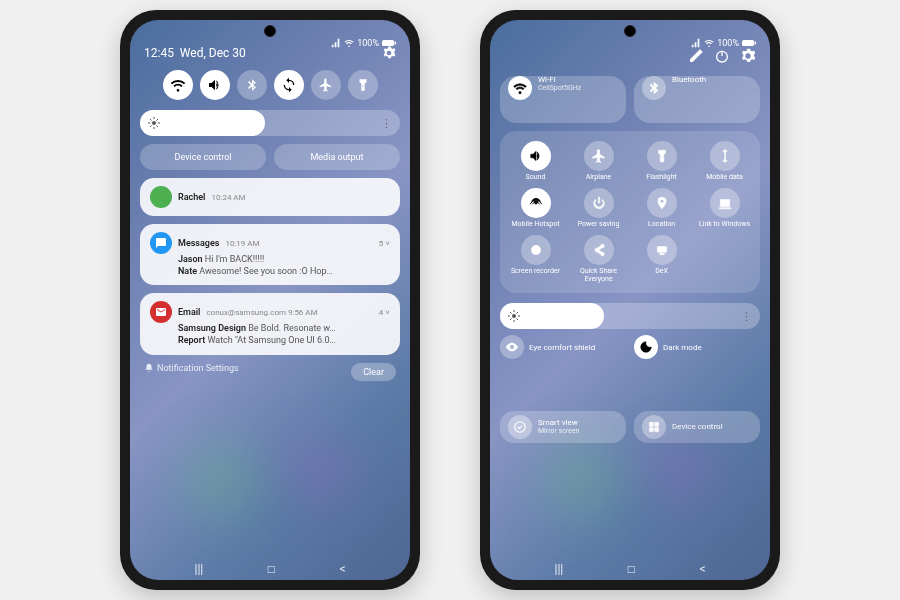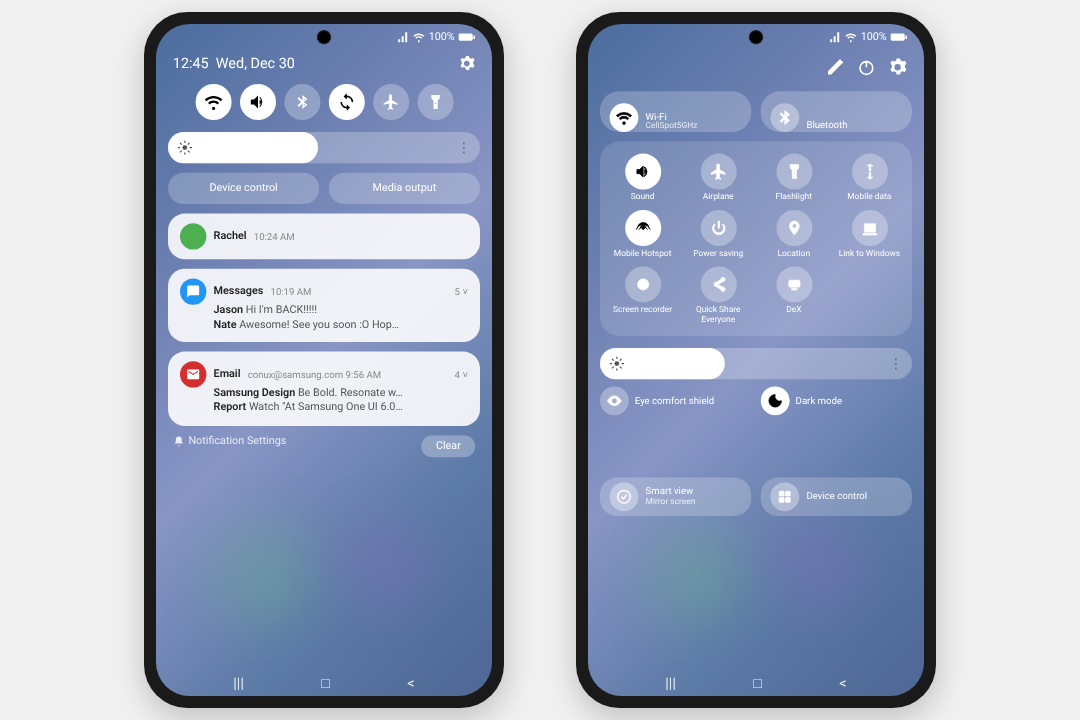--- a/index.html
+++ b/index.html
@@ -1,21 +1,21 @@
 <!DOCTYPE html>
 <html><head>
 <meta charset="utf-8">
 <style>
 body{margin:0;background:#f0f0f0;width:900px;height:600px;display:flex;justify-content:center;align-items:center;gap:60px;font-family:-apple-system,BlinkMacSystemFont,"Segoe UI",Roboto,Arial,sans-serif;}
 .phone{width:280px;height:560px;background:#1a1a1a;border-radius:36px;padding:10px;box-shadow:0 8px 25px rgba(0,0,0,0.2);}
 .screen{width:100%;height:100%;border-radius:28px;overflow:hidden;position:relative;background:linear-gradient(135deg,#4a6d9e 0%,#6b7fb0 25%,#8895c5 50%,#5d7ba8 75%,#4e6694 100%);}
 .screen::before{content:"";position:absolute;bottom:40px;left:30px;width:120px;height:120px;background:radial-gradient(circle,rgba(100,200,120,0.35),transparent 70%);filter:blur(20px);}
 .screen::after{content:"";position:absolute;bottom:60px;right:40px;width:100px;height:100px;background:radial-gradient(circle,rgba(160,100,200,0.35),transparent 70%);filter:blur(20px);}
 .camera{position:absolute;top:5px;left:50%;transform:translateX(-50%);width:10px;height:10px;background:#000;border-radius:50%;z-index:10;border:1px solid #222;}
-.status{position:absolute;top:6px;right:14px;color:#fff;font-size:9px;display:flex;align-items:center;gap:3px;z-index:5;}
+.status{position:absolute;top:18px;right:14px;color:#fff;font-size:9px;display:flex;align-items:center;gap:3px;z-index:5;}
 .content{position:absolute;top:22px;left:10px;right:10px;bottom:20px;overflow:hidden;}
 .datetime-row{display:flex;justify-content:space-between;align-items:center;color:#fff;padding:4px 4px;}
 .datetime{font-size:12px;}
 .gear{width:14px;height:14px;cursor:pointer;}
 .toggles-row{display:flex;gap:7px;margin-top:6px;justify-content:center;}
 .tog{width:30px;height:30px;border-radius:50%;display:flex;align-items:center;justify-content:center;background:rgba(255,255,255,0.28);cursor:pointer;}
 .tog.on{background:#fff;}
 .slider{background:rgba(255,255,255,0.25);height:26px;border-radius:13px;margin-top:10px;display:flex;align-items:center;padding:0 8px;position:relative;}
 .slider-fill{position:absolute;left:0;top:0;bottom:0;width:48%;background:#fff;border-radius:13px;}
 .slider-dots{position:absolute;right:8px;color:#666;font-size:11px;}
@@ -29,21 +29,21 @@
 .notif-time{color:#888;font-size:8px;}
 .notif-meta{margin-left:auto;color:#888;font-size:8px;}
 .footer-row{display:flex;justify-content:space-between;align-items:flex-start;margin-top:8px;padding:0 4px;}
 .notif-settings{color:#e8edf5;font-size:9px;display:flex;align-items:center;gap:3px;}
 .clear-btn{background:rgba(255,255,255,0.28);color:#fff;font-size:9px;padding:4px 12px;border-radius:10px;cursor:pointer;}
 .navbar{position:absolute;bottom:4px;left:0;right:0;height:14px;display:flex;justify-content:space-evenly;align-items:center;color:#e8edf5;z-index:5;}
 .navbtn{font-size:12px;cursor:pointer;}
 .header-icons{display:flex;justify-content:flex-end;gap:10px;padding:6px 4px;}
 .hicon{width:16px;height:16px;cursor:pointer;}
 .expanded-row{display:flex;gap:8px;margin-top:6px;}
-.exp-tog{flex:1;background:rgba(255,255,255,0.22);border-radius:16px;height:34px;display:flex;align-items:flex-end;padding:0 8px;gap:6px;cursor:pointer;}
+.exp-tog{flex:1;background:rgba(255,255,255,0.22);border-radius:16px;height:47px;display:flex;align-items:flex-start;padding:0 8px;gap:6px;cursor:pointer;}
 .exp-circ{width:24px;height:24px;border-radius:50%;background:rgba(255,255,255,0.35);display:flex;align-items:center;justify-content:center;flex-shrink:0;}
 .exp-circ.on{background:#fff;}
 .exp-text{color:#fff;font-size:8px;line-height:1.1;}
 .exp-sub{opacity:0.8;font-size:7px;}
 .qgrid-wrap{background:rgba(255,255,255,0.14);border-radius:16px;padding:10px 6px;margin-top:8px;}
 .qgrid{display:grid;grid-template-columns:repeat(4,1fr);gap:0 4px;}
 .qitem{display:flex;flex-direction:column;align-items:center;gap:3px;cursor:pointer;}
 .qcirc{width:30px;height:30px;border-radius:50%;background:rgba(255,255,255,0.3);display:flex;align-items:center;justify-content:center;}
 .qcirc.on{background:#fff;}
 .qlabel{color:#fff;font-size:7px;text-align:center;line-height:1.1;min-height:14px;}

